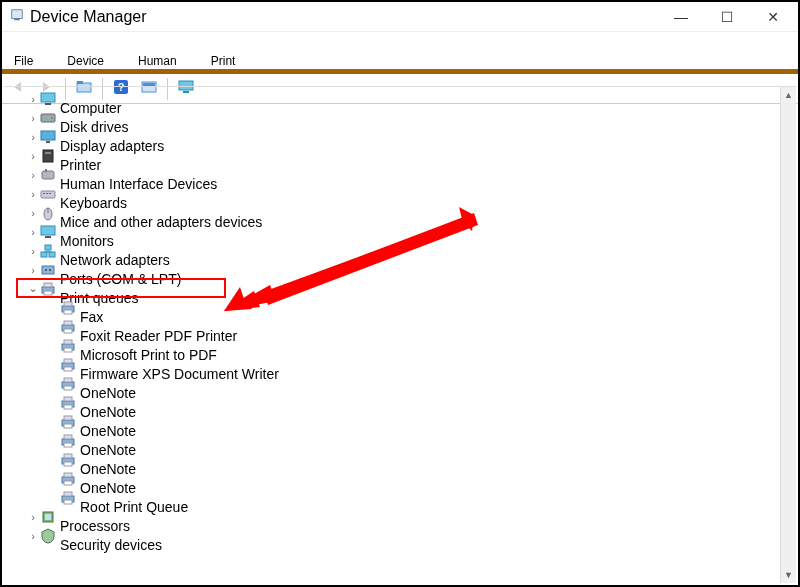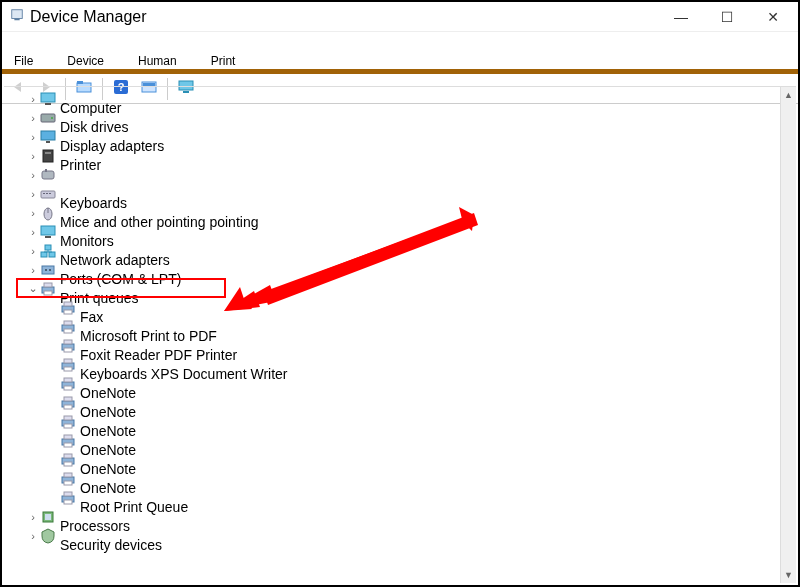--- a/index.html
+++ b/index.html
@@ -217,20 +217,21 @@
         <span class="label">Printer</span>
       </div>
       <div class="row indent0">
         <span class="expander">›</span>
         <span class="icon">
           <svg width="16" height="16">
             <rect x="2" y="4" width="12" height="8" rx="2" fill="#b0b8c0" stroke="#778"></rect>
             <rect x="5" y="2" width="2" height="3" fill="#778"></rect>
           </svg>
         </span>
+        <span class="label">Human Interface Devices</span>
       </div>
       <div class="row indent0">
         <span class="expander">›</span>
         <span class="icon">
           <svg width="16" height="16">
             <rect x="1" y="5" width="14" height="7" rx="1" fill="#ccd" stroke="#889"></rect>
             <rect x="3" y="7" width="2" height="1" fill="#667"></rect>
             <rect x="6" y="7" width="2" height="1" fill="#667"></rect>
             <rect x="9" y="7" width="2" height="1" fill="#667"></rect>
           </svg>
@@ -238,21 +239,21 @@
         <span class="label">Keyboards</span>
       </div>
       <div class="row indent0">
         <span class="expander">›</span>
         <span class="icon">
           <svg width="16" height="16">
             <ellipse cx="8" cy="9" rx="4" ry="6" fill="#ccd" stroke="#778"></ellipse>
             <line x1="8" y1="3" x2="8" y2="8" stroke="#778"></line>
           </svg>
         </span>
-        <span class="label">Mice and other pointing pointing</span>
+        <span class="label">Mice and other adapters devices</span>
       </div>
       <div class="row indent0">
         <span class="expander">›</span>
         <span class="icon">
           <svg width="16" height="16">
             <rect x="1" y="2" width="14" height="9" fill="#6fc7e8" stroke="#2a8fb5"></rect>
             <rect x="5" y="12" width="6" height="2" fill="#555"></rect>
           </svg>
         </span>
         <span class="label">Monitors</span>
@@ -305,43 +306,43 @@
       </div>
       <div class="row indent1">
         <span class="expander"></span>
         <span class="icon">
           <svg width="16" height="16">
             <rect x="2" y="6" width="12" height="6" fill="#8fb4d9" stroke="#4a78a5"></rect>
             <rect x="4" y="2" width="8" height="4" fill="#dde" stroke="#99a"></rect>
             <rect x="4" y="10" width="8" height="4" fill="#fff" stroke="#99a"></rect>
           </svg>
         </span>
+        <span class="label">Foxit Reader PDF Printer</span>
+      </div>
+      <div class="row indent1">
+        <span class="expander"></span>
+        <span class="icon">
+          <svg width="16" height="16">
+            <rect x="2" y="6" width="12" height="6" fill="#8fb4d9" stroke="#4a78a5"></rect>
+            <rect x="4" y="2" width="8" height="4" fill="#dde" stroke="#99a"></rect>
+            <rect x="4" y="10" width="8" height="4" fill="#fff" stroke="#99a"></rect>
+          </svg>
+        </span>
         <span class="label">Microsoft Print to PDF</span>
       </div>
       <div class="row indent1">
         <span class="expander"></span>
         <span class="icon">
           <svg width="16" height="16">
             <rect x="2" y="6" width="12" height="6" fill="#8fb4d9" stroke="#4a78a5"></rect>
             <rect x="4" y="2" width="8" height="4" fill="#dde" stroke="#99a"></rect>
             <rect x="4" y="10" width="8" height="4" fill="#fff" stroke="#99a"></rect>
           </svg>
         </span>
-        <span class="label">Foxit Reader PDF Printer</span>
-      </div>
-      <div class="row indent1">
-        <span class="expander"></span>
-        <span class="icon">
-          <svg width="16" height="16">
-            <rect x="2" y="6" width="12" height="6" fill="#8fb4d9" stroke="#4a78a5"></rect>
-            <rect x="4" y="2" width="8" height="4" fill="#dde" stroke="#99a"></rect>
-            <rect x="4" y="10" width="8" height="4" fill="#fff" stroke="#99a"></rect>
-          </svg>
-        </span>
-        <span class="label">Keyboards XPS Document Writer</span>
+        <span class="label">Firmware XPS Document Writer</span>
       </div>
       <div class="row indent1">
         <span class="expander"></span>
         <span class="icon">
           <svg width="16" height="16">
             <rect x="2" y="6" width="12" height="6" fill="#8fb4d9" stroke="#4a78a5"></rect>
             <rect x="4" y="2" width="8" height="4" fill="#dde" stroke="#99a"></rect>
             <rect x="4" y="10" width="8" height="4" fill="#fff" stroke="#99a"></rect>
           </svg>
         </span>

